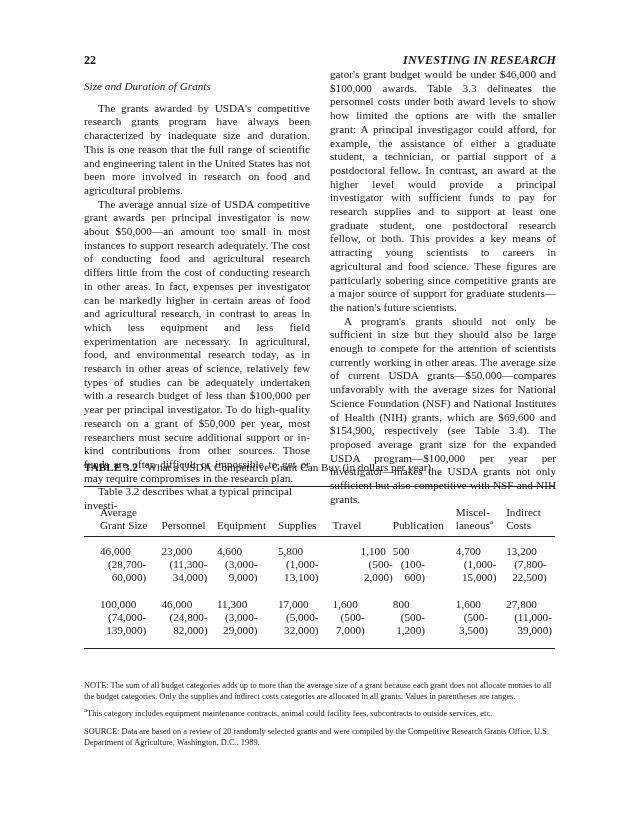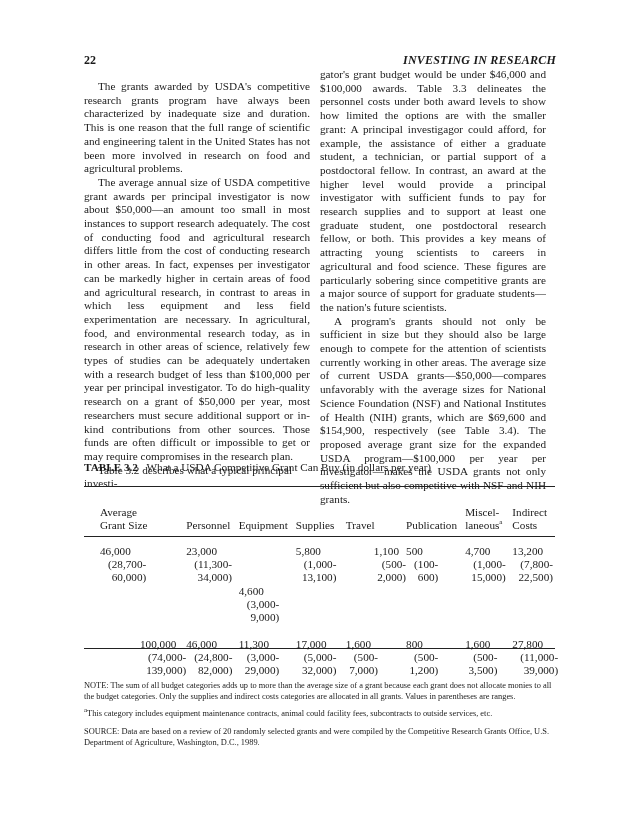--- a/index.html
+++ b/index.html
@@ -2,21 +2,21 @@
 <html><head>
 <meta charset="utf-8">
 <style>
   html, body { margin: 0; padding: 0; background: #ffffff; }
   body { width: 642px; height: 826px; position: relative; overflow: hidden;
          font-family: "Liberation Serif", "DejaVu Serif", serif; color: #1a1a1a; }
   .page-number { position: absolute; left: 84px; top: 53px; font-size: 12px; font-weight: bold; }
   .running-head { position: absolute; right: 86px; top: 53px; font-size: 12px; font-weight: bold; font-style: italic; letter-spacing: 0.2px; }
   .col { position: absolute; top: 80px; width: 226px; font-size: 11.2px; line-height: 13.7px; text-align: justify; }
   .col-left { left: 84px; }
-  .col-right { left: 320px; top: 68px; }
+  .col-right { left: 330px; top: 68px; }
   .col p { margin: 0; text-indent: 14px; }
   .col p.noindent { text-indent: 0; }
   .section-heading { font-style: italic; margin: 0 0 8px 0; font-size: 11.2px; }
   .table-title { position: absolute; left: 84px; top: 461px; font-size: 11.2px; }
   .table-title .label { font-weight: bold; margin-right: 6px; }
   .rule { position: absolute; left: 84px; width: 471px; height: 0; border-top: 1.5px solid #222; }
   table.grant-table { position: absolute; left: 100px; top: 499px; width: 471px; border-collapse: collapse; font-size: 11.2px; line-height: 13px; }
   table.grant-table th { font-weight: normal; text-align: left; vertical-align: bottom; padding: 0; height: 33px; }
   table.grant-table td { vertical-align: top; padding: 0; }
   .cell-main { display: block; }
@@ -25,20 +25,21 @@
   .notes p { margin: 0; }
   sup { font-size: 7px; line-height: 0; }
 </style>
 </head>
 <body>
 
 <div class="page-number">22</div>
 <div class="running-head">INVESTING IN RESEARCH</div>
 
 <div class="col col-left">
+  <div class="section-heading">Size and Duration of Grants</div>
   <p>The grants awarded by USDA's competitive research grants program have always been characterized by inadequate size and duration. This is one reason that the full range of scientific and engineering talent in the United States has not been more involved in research on food and agricultural problems.</p>
   <p>The average annual size of USDA competitive grant awards per principal investigator is now about $50,000—an amount too small in most instances to support research adequately. The cost of conducting food and agricultural research differs little from the cost of conducting research in other areas. In fact, expenses per investigator can be markedly higher in certain areas of food and agricultural research, in contrast to areas in which less equipment and less field experimentation are necessary. In agricultural, food, and environmental research today, as in research in other areas of science, relatively few types of studies can be adequately undertaken with a research budget of less than $100,000 per year per principal investigator. To do high-quality research on a grant of $50,000 per year, most researchers must secure additional support or in-kind contributions from other sources. Those funds are often difficult or impossible to get or may require compromises in the research plan.</p>
   <p style="text-align:left">Table 3.2 describes what a typical principal investi-</p>
 </div>
 
 <div class="col col-right">
   <p class="noindent">gator's grant budget would be under $46,000 and $100,000 awards. Table 3.3 delineates the personnel costs under both award levels to show how limited the options are with the smaller grant: A principal investigagor could afford, for example, the assistance of either a graduate student, a technician, or partial support of a postdoctoral fellow. In contrast, an award at the higher level would provide a principal investigator with sufficient funds to pay for research supplies and to support at least one graduate student, one postdoctoral research fellow, or both. This provides a key means of attracting young scientists to careers in agricultural and food science. These figures are particularly sobering since competitive grants are a major source of support for graduate students—the nation's future scientists.</p>
   <p style="text-align:justify; text-align-last:left">A program's grants should not only be sufficient in size but they should also be large enough to compete for the attention of scientists currently working in other areas. The average size of current USDA grants—$50,000—compares unfavorably with the average sizes for National Science Foundation (NSF) and National Institutes of Health (NIH) grants, which are $69,600 and $154,900, respectively (see Table 3.4). The proposed average grant size for the expanded USDA program—$100,000 per year per investigator—makes the USDA grants not only sufficient but also competitive with NSF and NIH grants.</p>
 </div>
 
@@ -95,29 +96,29 @@
         <th>
           <span class="cell-main">Indirect</span>
           <span class="cell-main"><span>Costs</span></span>
         </th>
       </tr>
   </thead>
   <tbody id="tbody">
       <tr>
         <td style="padding-top: 13px;"><div style="display: inline-block; text-align: left;"><span class="cell-main">46,000</span><span class="cell-range" style="padding-left: 8px;">(28,700-</span><span class="cell-range" style="text-align: right;">60,000)</span></div></td>
         <td style="padding-top: 13px;"><div style="display: inline-block; text-align: left;"><span class="cell-main">23,000</span><span class="cell-range" style="padding-left: 8px;">(11,300-</span><span class="cell-range" style="text-align: right;">34,000)</span></div></td>
-        <td style="padding-top: 13px;"><div style="display: inline-block; text-align: left; margin-top: 40px;"><span class="cell-main">4,600</span><span class="cell-range" style="padding-left: 8px;">(3,000-</span><span class="cell-range" style="text-align: right;">9,000)</span></div></td>
+        <td style="padding-top: 13px;"><div style="display: inline-block; text-align: left;"><span class="cell-main">4,600</span><span class="cell-range" style="padding-left: 8px;">(3,000-</span><span class="cell-range" style="text-align: right;">9,000)</span></div></td>
         <td style="padding-top: 13px;"><div style="display: inline-block; text-align: left;"><span class="cell-main">5,800</span><span class="cell-range" style="padding-left: 8px;">(1,000-</span><span class="cell-range" style="text-align: right;">13,100)</span></div></td>
         <td style="padding-top: 13px;"><div style="display: inline-block; text-align: left; margin-left: 28px;"><span class="cell-main">1,100</span><span class="cell-range" style="padding-left: 8px;">(500-</span><span class="cell-range" style="text-align: right;">2,000)</span></div></td>
         <td style="padding-top: 13px;"><div style="display: inline-block; text-align: left;"><span class="cell-main">500</span><span class="cell-range" style="padding-left: 8px;">(100-</span><span class="cell-range" style="text-align: right;">600)</span></div></td>
         <td style="padding-top: 13px;"><div style="display: inline-block; text-align: left;"><span class="cell-main">4,700</span><span class="cell-range" style="padding-left: 8px;">(1,000-</span><span class="cell-range" style="text-align: right;">15,000)</span></div></td>
         <td style="padding-top: 13px;"><div style="display: inline-block; text-align: left;"><span class="cell-main">13,200</span><span class="cell-range" style="padding-left: 8px;">(7,800-</span><span class="cell-range" style="text-align: right;">22,500)</span></div></td>
       </tr>
       <tr>
-        <td style="padding-top: 14px;"><div style="display: inline-block; text-align: left; margin-left: 40px;"><span class="cell-main">100,000</span><span class="cell-range" style="padding-left: 8px;">(74,000-</span><span class="cell-range" style="text-align: right;">139,000)</span></div></td>
+        <td style="padding-top: 14px;"><div style="display: inline-block; text-align: left;"><span class="cell-main">100,000</span><span class="cell-range" style="padding-left: 8px;">(74,000-</span><span class="cell-range" style="text-align: right;">139,000)</span></div></td>
         <td style="padding-top: 14px;"><div style="display: inline-block; text-align: left;"><span class="cell-main">46,000</span><span class="cell-range" style="padding-left: 8px;">(24,800-</span><span class="cell-range" style="text-align: right;">82,000)</span></div></td>
         <td style="padding-top: 14px; margin-left: 16px;"><div style="display: inline-block; text-align: left;"><span class="cell-main">11,300</span><span class="cell-range" style="padding-left: 8px;">(3,000-</span><span class="cell-range" style="text-align: right;">29,000)</span></div></td>
         <td style="padding-top: 14px;"><div style="display: inline-block; text-align: left;"><span class="cell-main">17,000</span><span class="cell-range" style="padding-left: 8px;">(5,000-</span><span class="cell-range" style="text-align: right;">32,000)</span></div></td>
         <td style="padding-top: 14px;"><div style="display: inline-block; text-align: left;"><span class="cell-main">1,600</span><span class="cell-range" style="padding-left: 8px;">(500-</span><span class="cell-range" style="text-align: right;">7,000)</span></div></td>
         <td style="padding-top: 14px;"><div style="display: inline-block; text-align: left;"><span class="cell-main">800</span><span class="cell-range" style="padding-left: 8px;">(500-</span><span class="cell-range" style="text-align: right;">1,200)</span></div></td>
         <td style="padding-top: 14px;"><div style="display: inline-block; text-align: left;"><span class="cell-main">1,600</span><span class="cell-range" style="padding-left: 8px;">(500-</span><span class="cell-range" style="text-align: right;">3,500)</span></div></td>
         <td style="padding-top: 14px;"><div style="display: inline-block; text-align: left;"><span class="cell-main">27,800</span><span class="cell-range" style="padding-left: 8px;">(11,000-</span><span class="cell-range" style="text-align: right;">39,000)</span></div></td>
       </tr>
     </tbody>
 </table>

